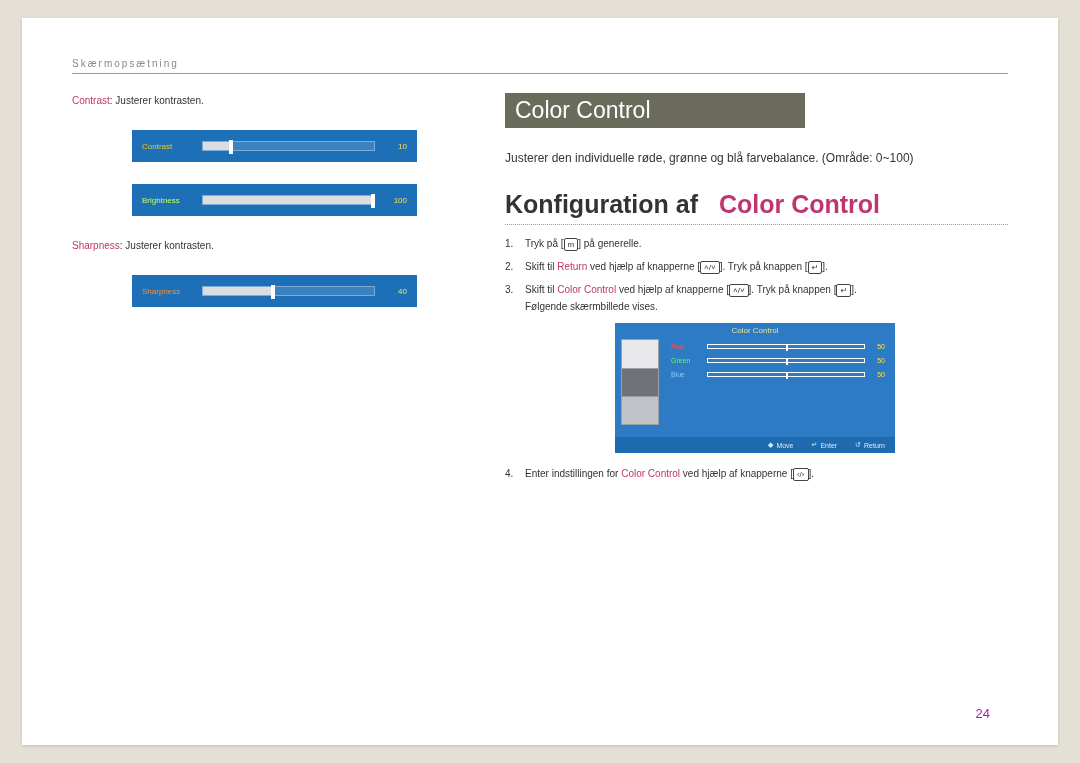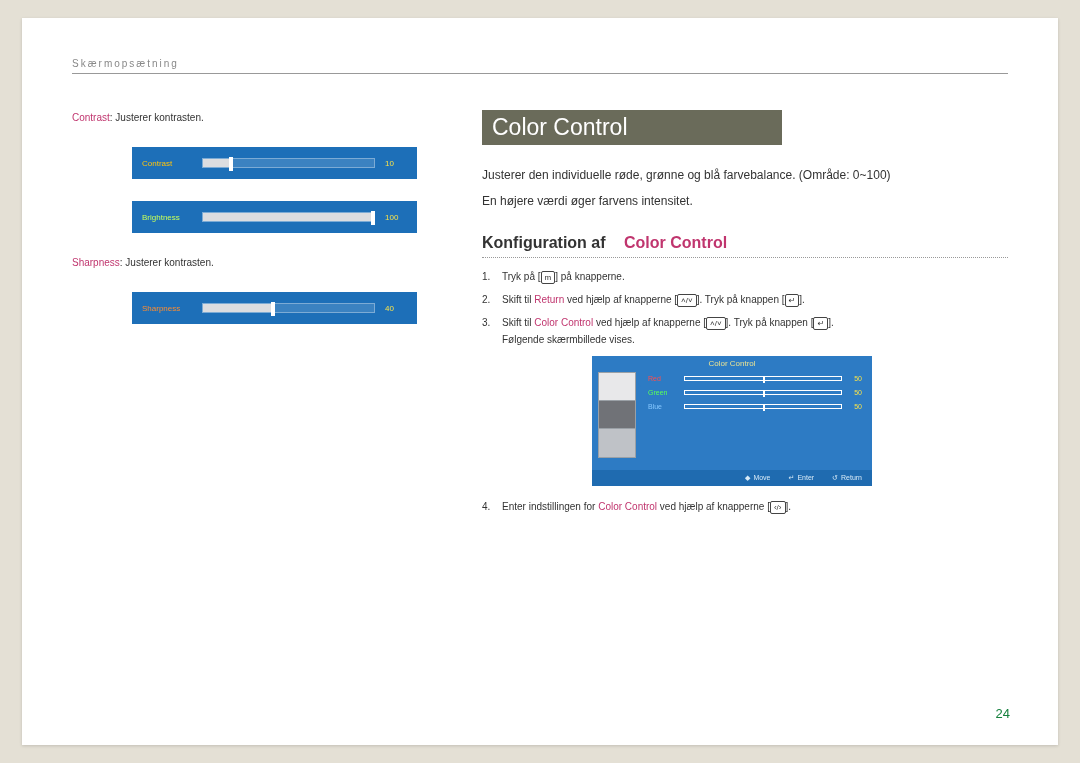--- a/index.html
+++ b/index.html
@@ -18,25 +18,25 @@
     box-shadow: 0 1px 3px rgba(0,0,0,0.15);
     position: relative;
     padding: 40px 50px 20px 50px;
   }
   .header {
     color: #888;
     font-size: 10px;
     letter-spacing: 2px;
     border-bottom: 1px solid #999;
     padding-bottom: 4px;
-    margin-bottom: 36px;
+    margin-bottom: 19px;
   }
   .columns {
     display: flex;
-    gap: 40px;
+    gap: 63px;
   }
   .col-left { width: 370px; }
   .col-right { flex: 1; }
 
   
   .entry { margin-bottom: 22px; font-size: 10px; line-height: 1.5; color: #333; }
   .term { color: #c0356e; }
   .slider-block {
     margin: 10px 0 22px 60px;
     width: 285px;
@@ -67,21 +67,21 @@
     margin-right: 10px;
   }
   .slider-fill {
     position: absolute; left: 0; top: 0; bottom: 0;
     background: #dcdde0;
   }
   .slider-handle {
     position: absolute; top: -2px; width: 4px; height: 14px;
     background: #fff;
   }
-  .slider-value { font-size: 8px; color: #f7e24b; width: 22px; text-align: left; }
+  .slider-value { font-size: 8px; color: #f7e24b; width: 22px; text-align: right; }
   .arrow-up, .arrow-down {
     position: absolute;
     left: 50%; transform: translateX(-50%);
     width: 0; height: 0;
     border-left: 5px solid transparent;
     border-right: 5px solid transparent;
   }
   .arrow-up { top: -7px; border-bottom: 6px solid #fff; }
   .arrow-down { bottom: -7px; border-top: 6px solid #fff; }
 
@@ -90,21 +90,21 @@
     background: #6a6b5a;
     color: #fff;
     font-size: 23px;
     padding: 4px 10px;
     width: 300px;
     margin-bottom: 20px;
     font-weight: normal;
   }
   .body-text { font-size: 12px; color: #333; line-height: 1.7; margin-bottom: 6px; }
   .sub-heading {
-    font-size: 16px;
+    font-size: 25px;
     color: #333;
     margin: 22px 0 10px 0;
     border-bottom: 1px dotted #999;
     padding-bottom: 5px;
   }
   .sub-heading .accent { color: #c0356e; margin-left: 14px; }
 
   ol.steps { list-style: none; counter-reset: step; }
   ol.steps li {
     font-size: 10px; color: #333; line-height: 1.7;
@@ -178,22 +178,22 @@
     position: absolute; bottom: 0; left: 0; right: 0;
     background: #1f6bb0;
     height: 16px;
     display: flex; justify-content: flex-end; align-items: center;
     gap: 18px; padding-right: 10px;
     font-size: 7px; color: #d7eaf7;
   }
   .cc-ficon { display:inline-flex; align-items:center; gap:3px; }
 
   .page-number {
-    position: absolute; bottom: 24px; right: 48px;
-    font-size: 13px; color: #15803d;
+    position: absolute; bottom: 24px; right: 68px;
+    font-size: 13px; color: #a21caf;
   }
 </style>
 </head>
 <body>
 
 <div class="page">
 
   <div class="header">Skærmopsætning</div>
 
   <div class="columns">
@@ -244,32 +244,31 @@
         </div>
         <div class="arrow-down"></div>
       </div>
     </div>
 
     <div class="col-right">
 
       <div class="title-banner">Color Control</div>
 
       <p class="body-text">Justerer den individuelle røde, grønne og blå farvebalance. (Område: 0~100)</p>
-      <p class="body-text">En højere værdi øger farvens intensitet.</p>
 
       <h2 class="sub-heading">
         <span>Konfiguration af</span>
         <span class="accent">Color Control</span>
       </h2>
 
       <ol class="steps">
         <li>
           <span class="num">1.</span>
           <span class="txt">
-            <span>Tryk på [</span><span class="inline-icon">m</span><span>] på knapperne.</span>
+            <span>Tryk på [</span><span class="inline-icon">m</span><span>] på generelle.</span>
           </span>
         </li>
         <li>
           <span class="num">2.</span>
           <span class="txt">
             <span>Skift til </span><span class="term">Return</span><span> ved hjælp af knapperne [</span><span class="inline-icon">˄/˅</span><span>]. Tryk på knappen [</span><span class="inline-icon">↵</span><span>].</span>
           </span>
         </li>
         <li>
           <span class="num">3.</span>

